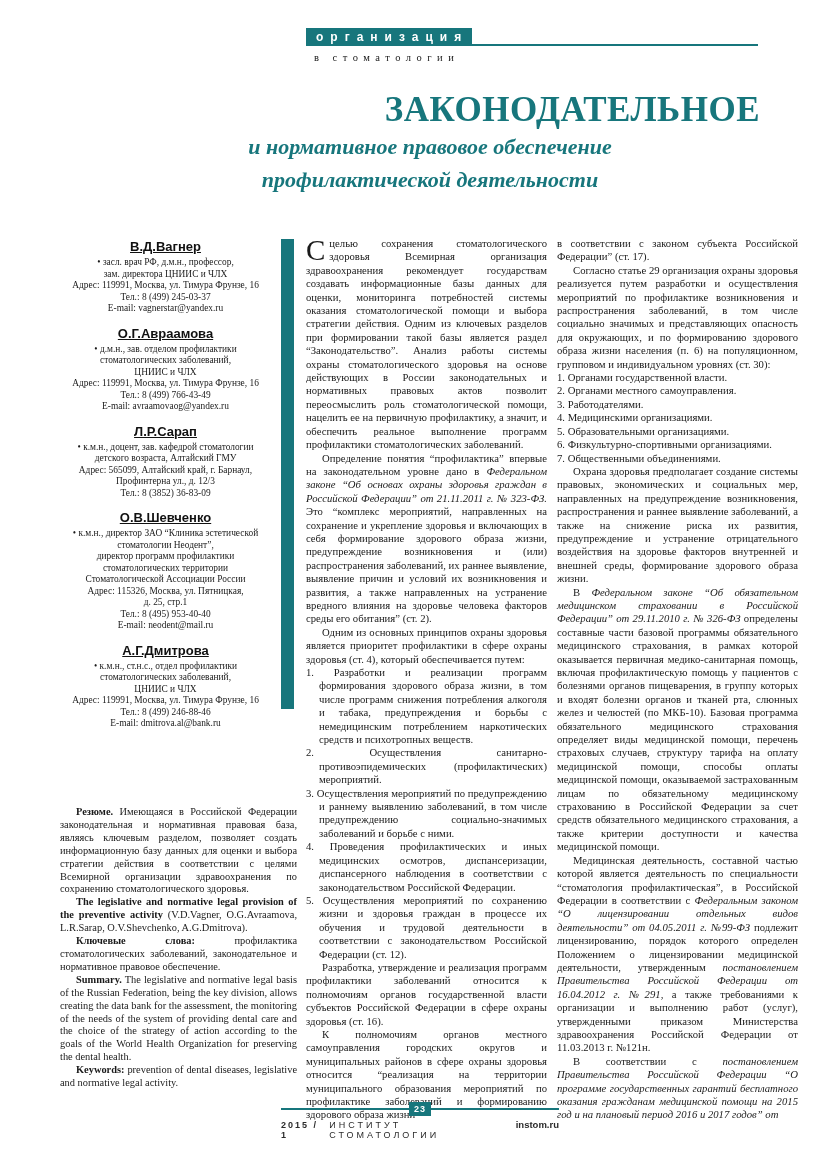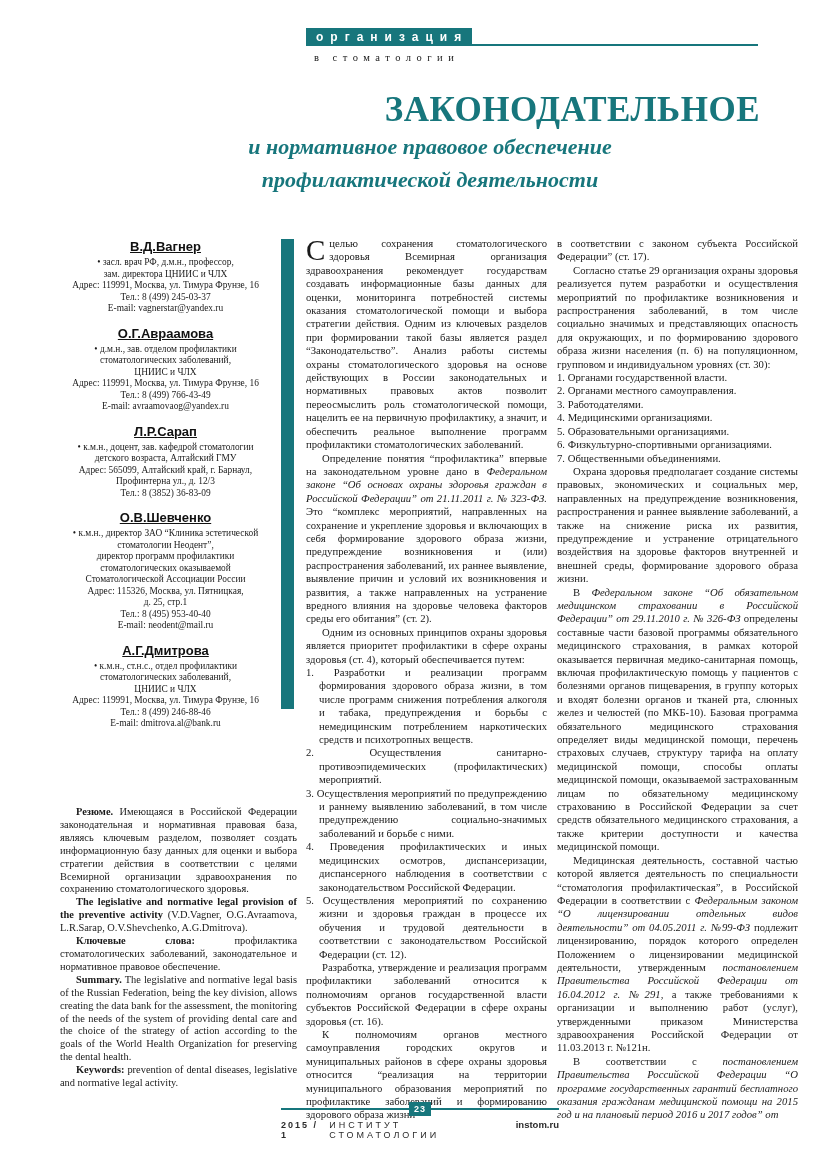--- a/index.html
+++ b/index.html
@@ -90,21 +90,21 @@
           <div class="author-line">детского возраста, Алтайский ГМУ</div>
           <div class="author-line">Адрес: 565099, Алтайский край, г. Барнаул,</div>
           <div class="author-line">Профинтерна ул., д. 12/3</div>
           <div class="author-line">Тел.: 8 (3852) 36-83-09</div>
         </div>
         <div class="author">
           <div class="author-name">О.В.Шевченко</div>
           <div class="author-line">• к.м.н., директор ЗАО “Клиника эстетической</div>
           <div class="author-line">стоматологии Неодент”,</div>
           <div class="author-line">директор программ профилактики</div>
-          <div class="author-line">стоматологических оказываемой</div>
+          <div class="author-line">стоматологических территории</div>
           <div class="author-line">Стоматологической Ассоциации России</div>
           <div class="author-line">Адрес: 115326, Москва, ул. Пятницкая,</div>
           <div class="author-line">д. 25, стр.1</div>
           <div class="author-line">Тел.: 8 (495) 953-40-40</div>
           <div class="author-line">E-mail: neodent@mail.ru</div>
         </div>
         <div class="author">
           <div class="author-name">А.Г.Дмитрова</div>
           <div class="author-line">• к.м.н., ст.н.с., отдел профилактики</div>
           <div class="author-line">стоматологических заболеваний,</div>

